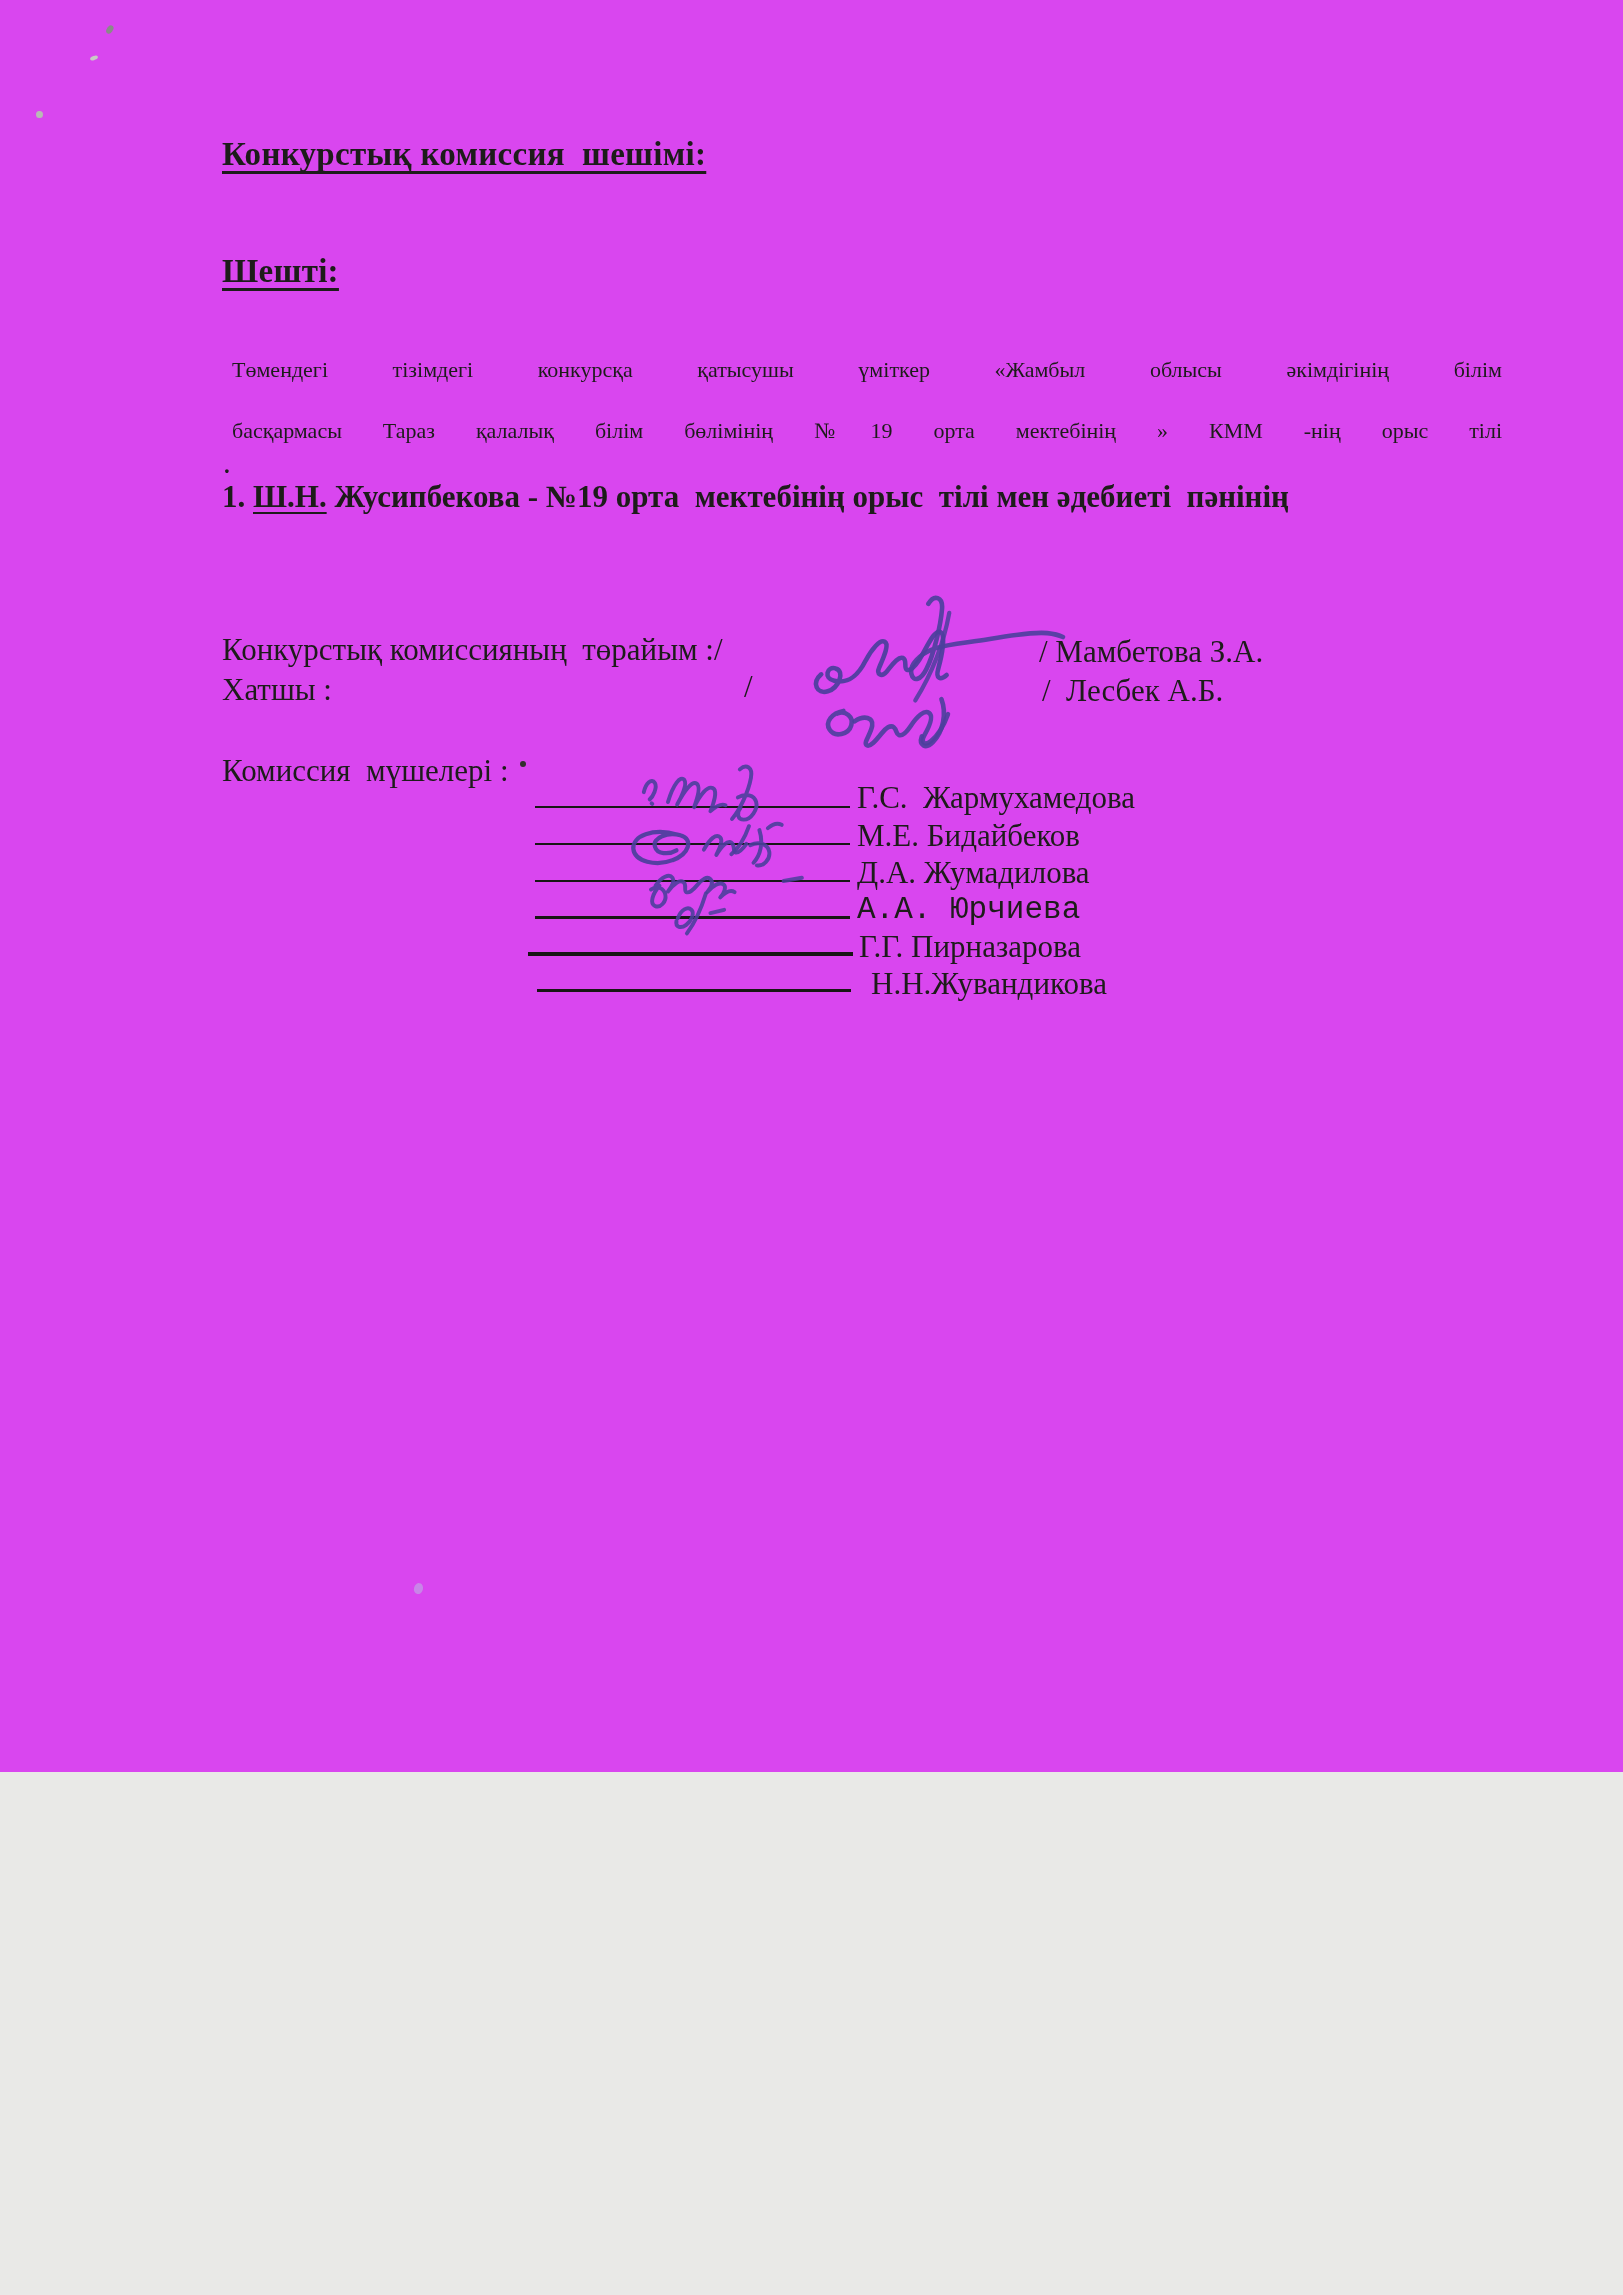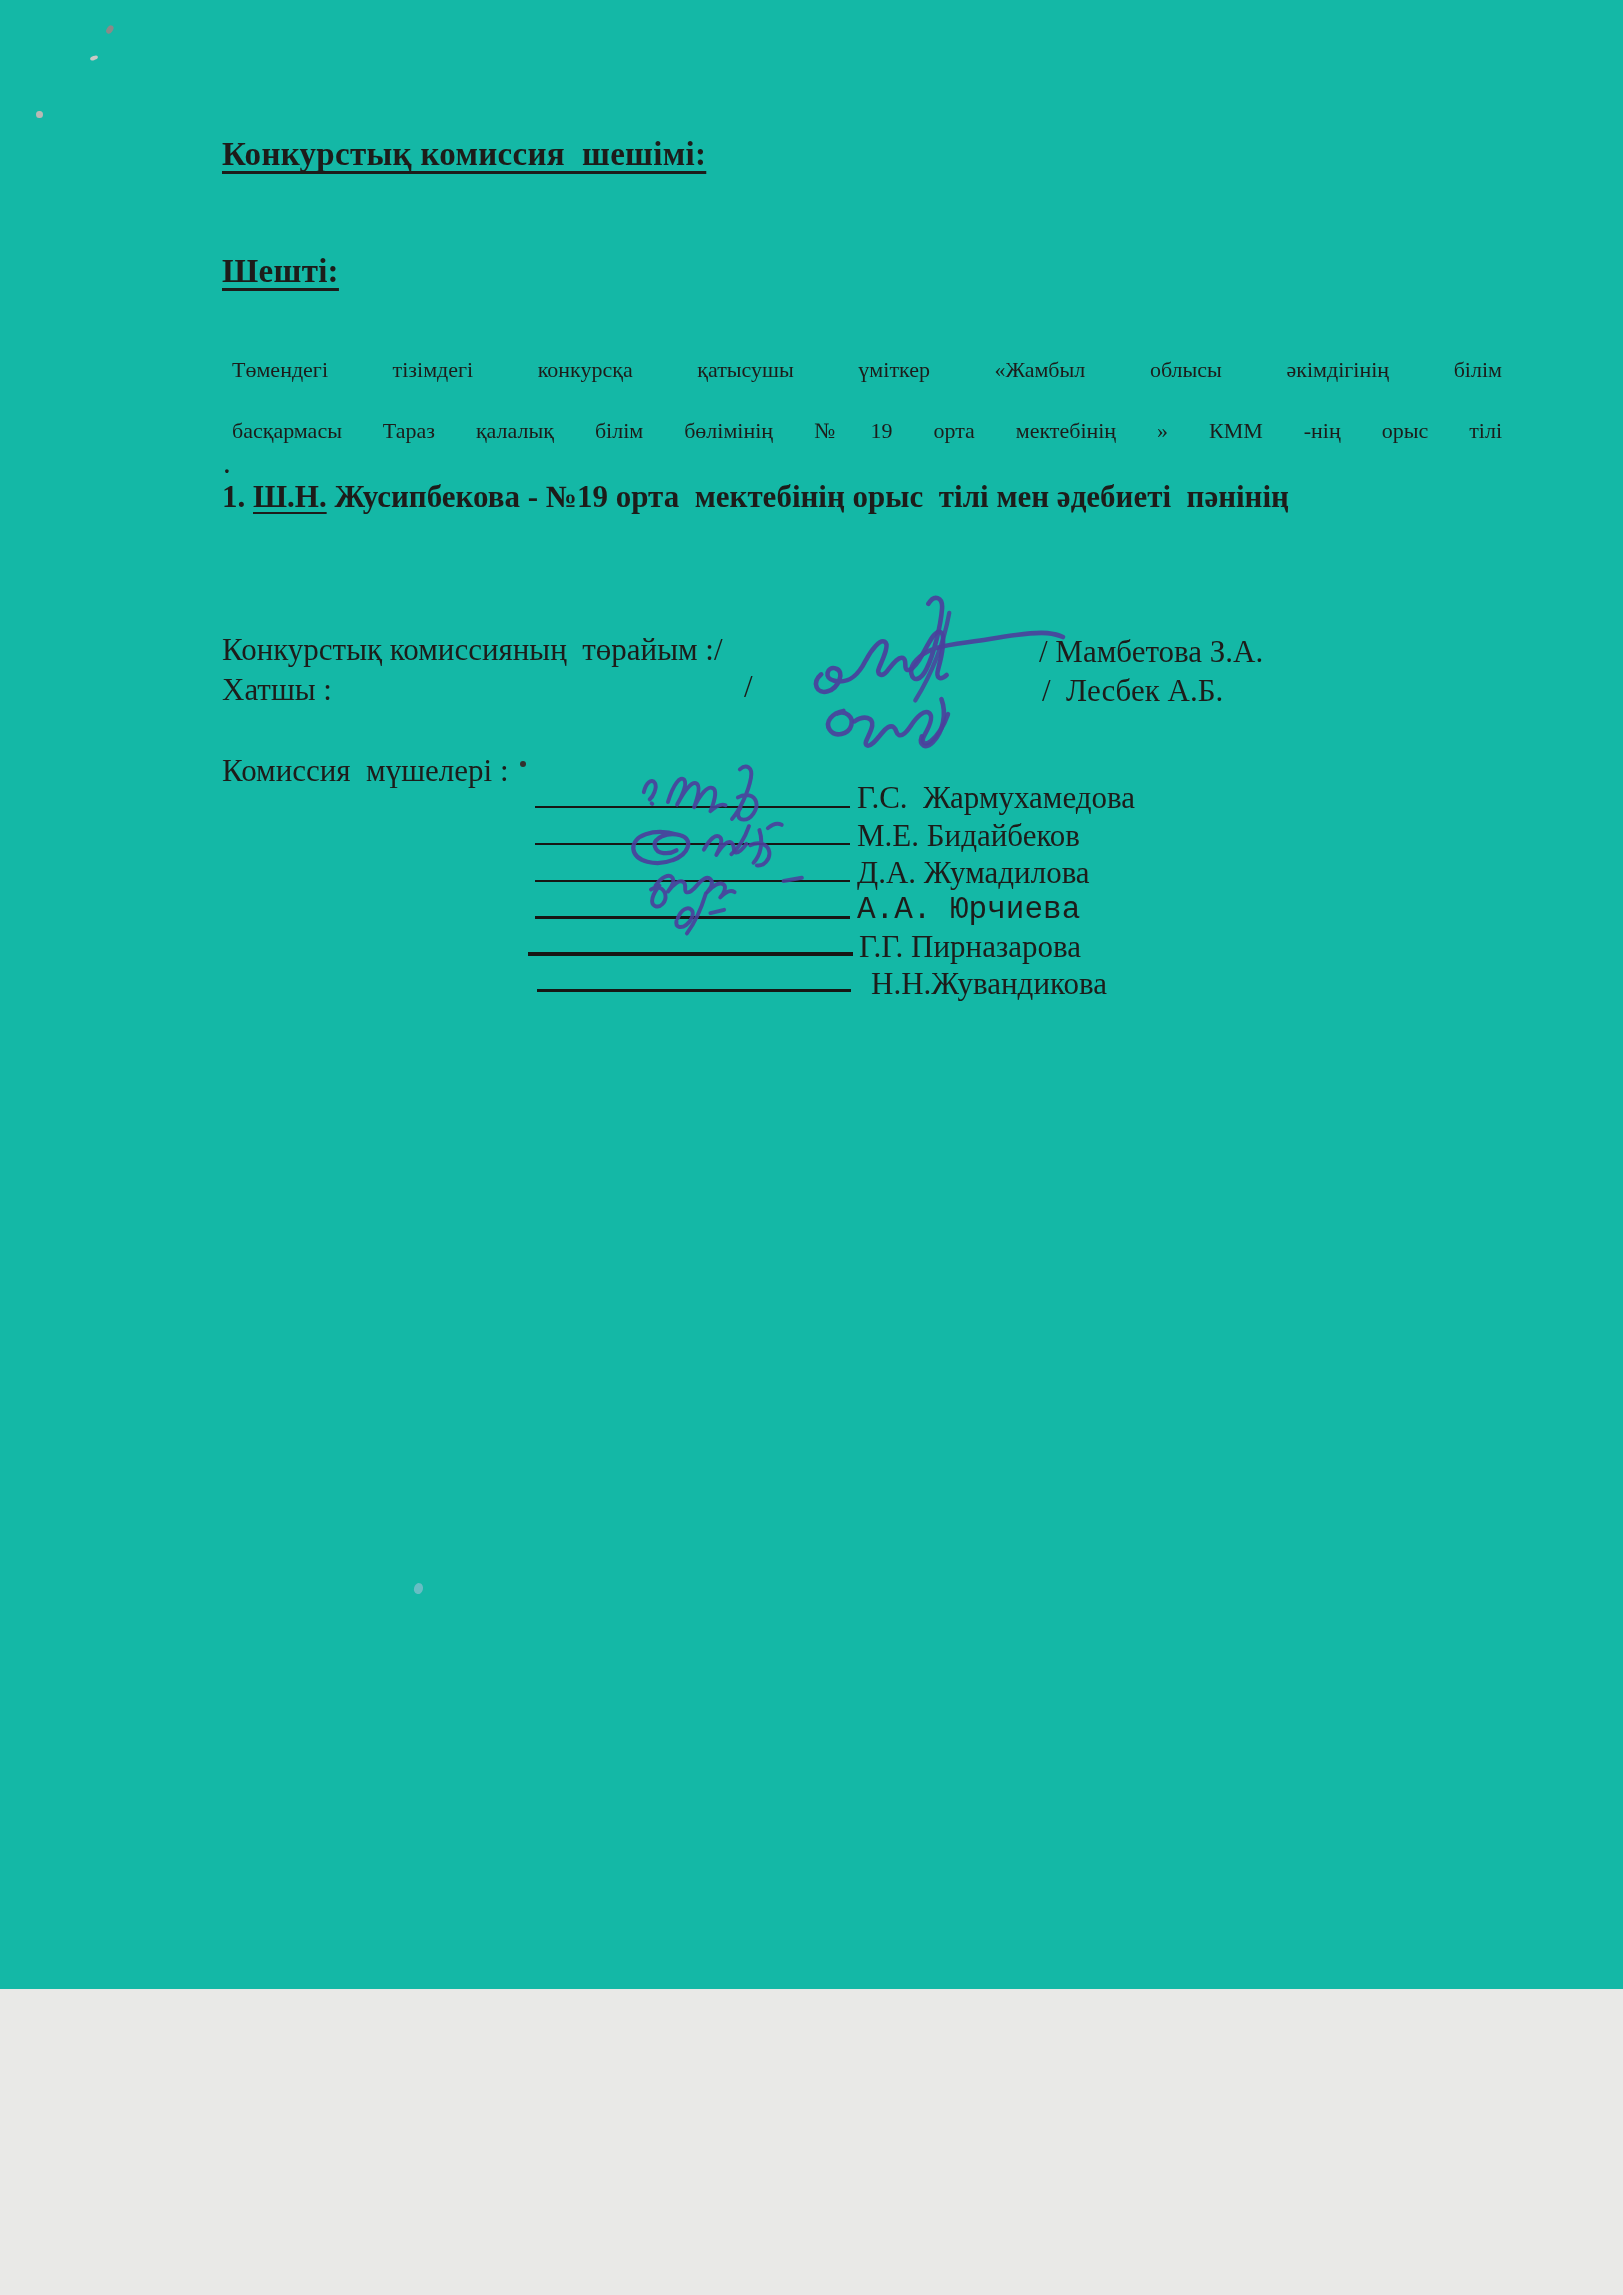--- a/index.html
+++ b/index.html
@@ -1,19 +1,19 @@
 <!DOCTYPE html>
 <html style="font-size:10.5px"><head>
 <meta charset="utf-8">
 <style>
   html,body{margin:0;padding:0;background:#e9e9e7;}
   .page{
     position:relative;
-    width:1624px;height:1989px;
-    background:#14b8a6;
+    width:1624px;height:1772px;
+    background:#d946ef;
     overflow:hidden;
     font-family:"Liberation Serif","DejaVu Serif",serif;
     color:#1d1c1a;
   }
   .abs{position:absolute;white-space:pre-wrap;}
   .t-title{
     font-size:33px;font-weight:bold;
     text-decoration:underline;
     text-decoration-thickness:3.3px;
     text-underline-offset:5.9px;

